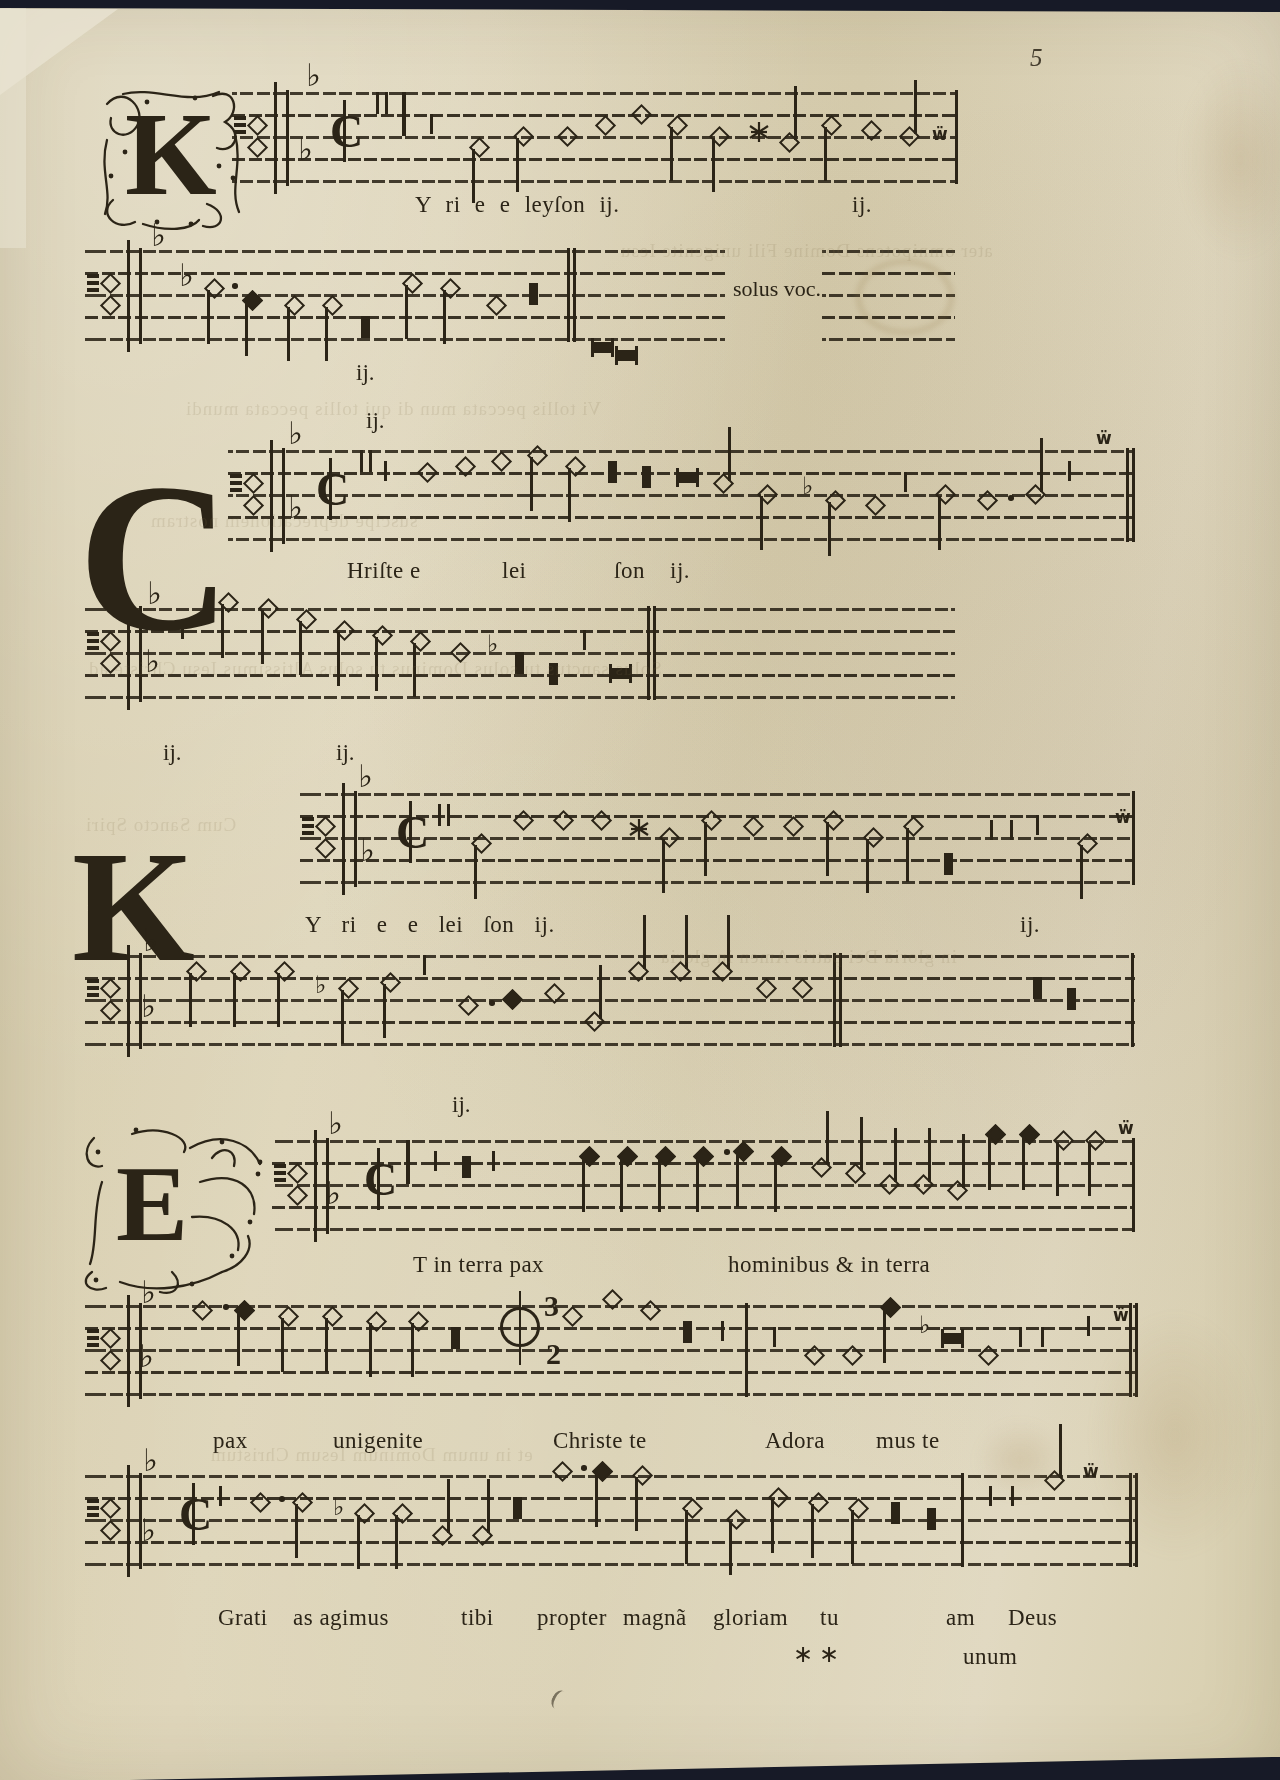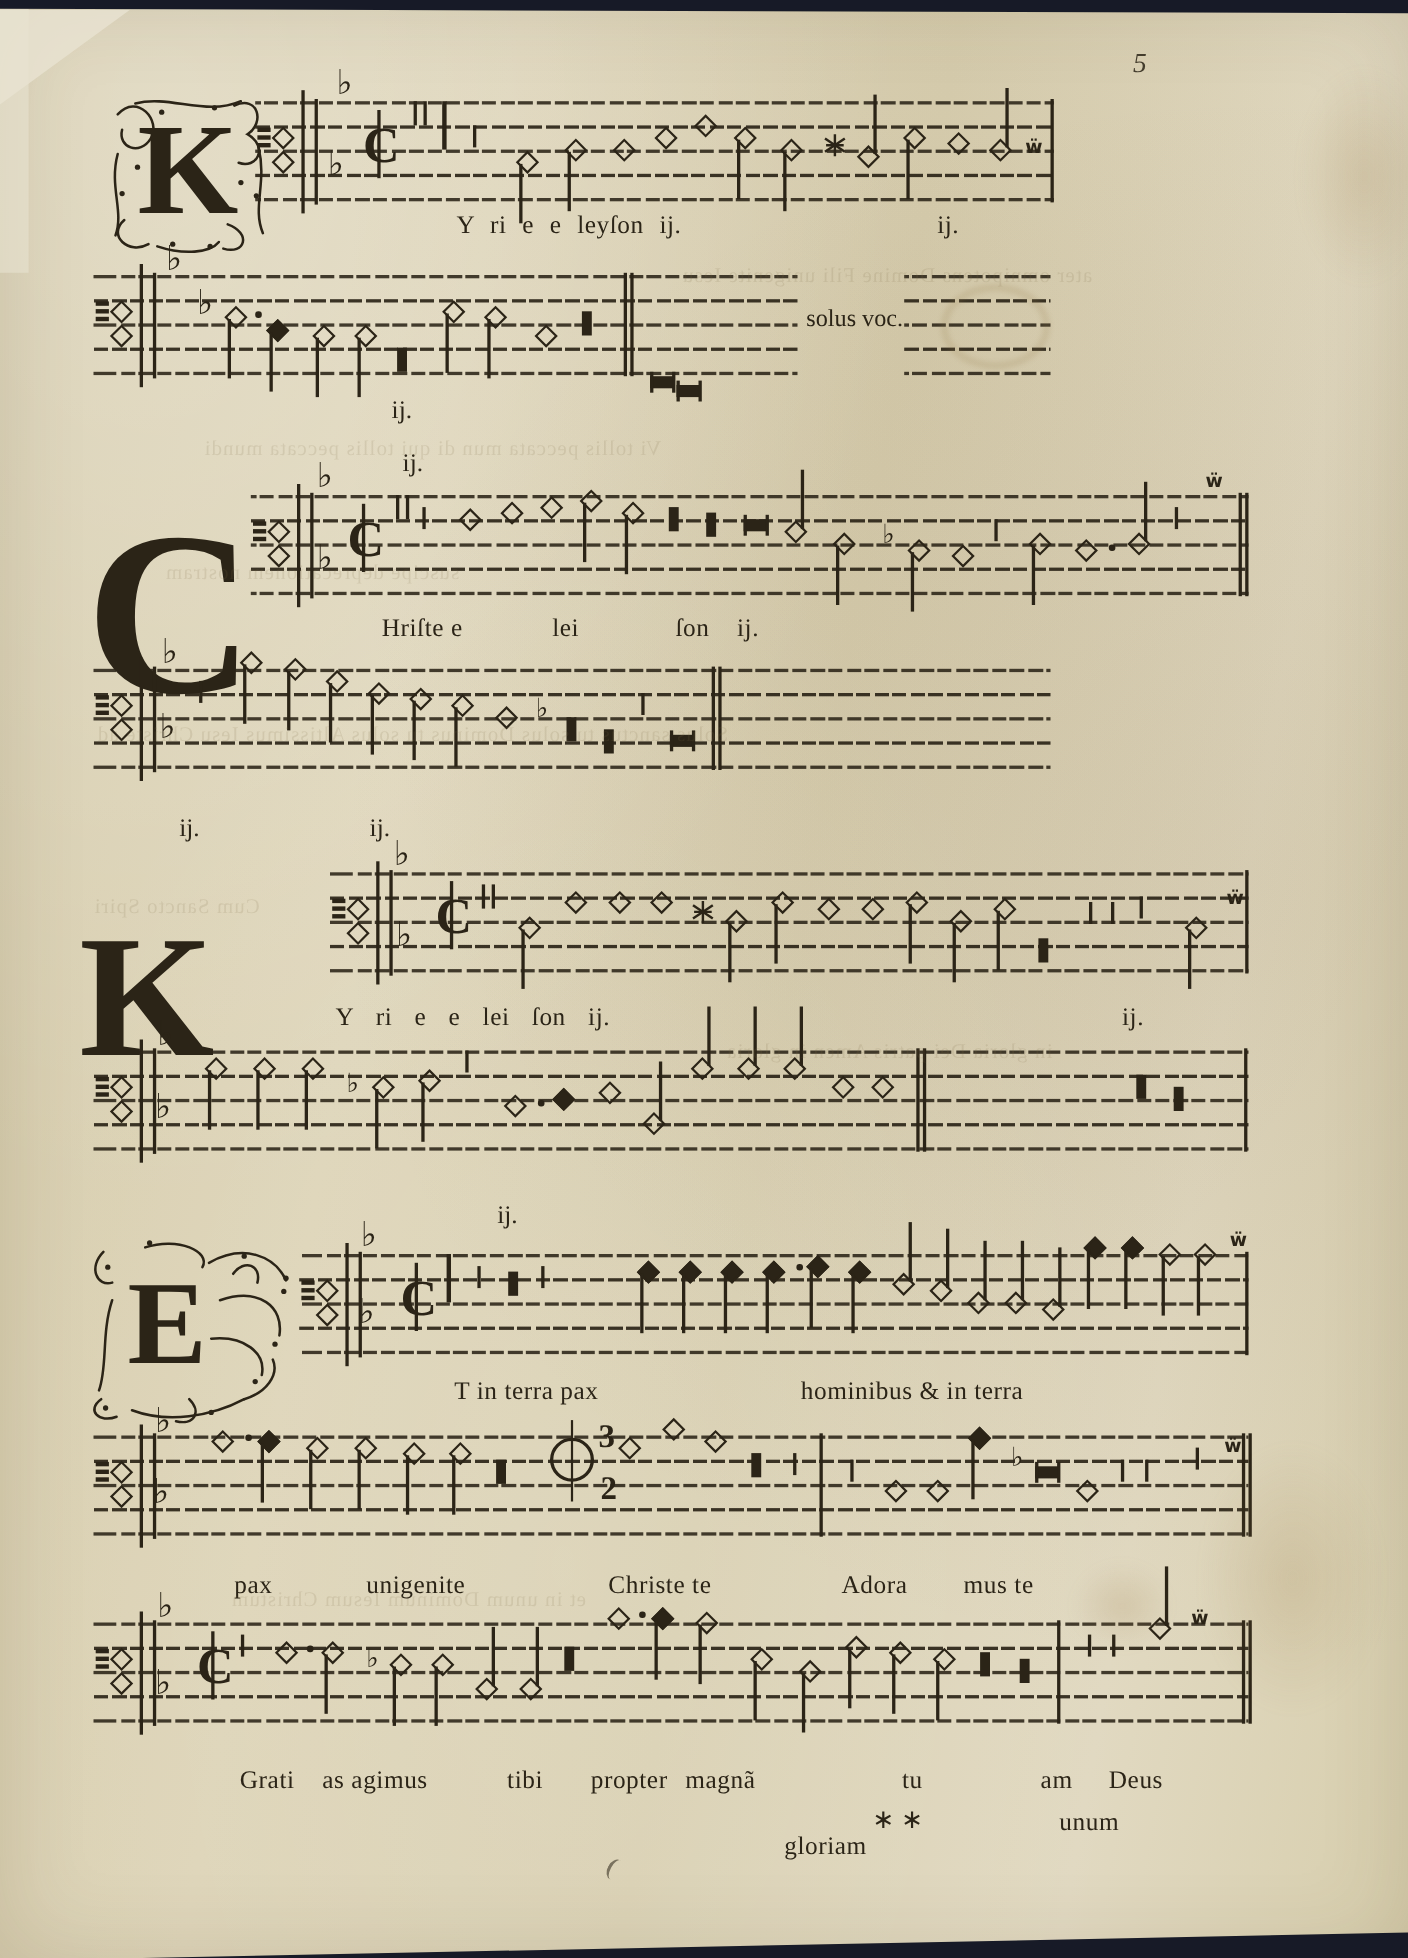--- a/index.html
+++ b/index.html
@@ -623,21 +623,21 @@
           <div class="gfill" style="left: 974.4px; top: -51px; width: 2.8px; height: 54px;"></div>
           <div class="custos" style="left: 998px; top: -12px;">ẅ</div>
           <div class="gfill" style="left: 1044px; top: -2px; width: 3px; height: 94px;"></div>
           <div class="gfill" style="left: 1050px; top: -2px; width: 3px; height: 94px;"></div>
         </div>
         <div class="txt lyric" style="left: 218px; top: 1605px;">Grati</div>
         <div class="txt lyric" style="left: 293px; top: 1605px;">as agimus</div>
         <div class="txt lyric" style="left: 461px; top: 1605px;">tibi</div>
         <div class="txt lyric" style="left: 537px; top: 1605px;">propter</div>
         <div class="txt lyric" style="left: 623px; top: 1605px;">magnã</div>
-        <div class="txt lyric" style="left: 713px; top: 1665px;">gloriam</div>
+        <div class="txt lyric" style="left: 713px; top: 1605px;">gloriam</div>
         <div class="txt lyric" style="left: 820px; top: 1605px;">tu</div>
         <div class="txt lyric" style="left: 946px; top: 1605px;">am</div>
         <div class="txt lyric" style="left: 1008px; top: 1605px;">Deus</div>
         <div class="txt stars" style="left: 793px; top: 1640px;">∗∗</div>
         <div class="txt lyric" style="left: 963px; top: 1644px;">unum</div>
       </div>
       <div class="ghost" style="left: 620px; top: 240px;">ater omnipotens Domine Fili unigenite Iesu</div>
       <div class="ghost" style="left: 185px; top: 398px;">Vi tollis peccata mun di qui tollis peccata mundi</div>
       <div class="ghost" style="left: 150px; top: 510px;">suscipe deprecationem nostram</div>
       <div class="ghost" style="left: 88px; top: 658px;">Solus sanctus tu solus Dominus tu solus Altissimus Iesu Christe ad</div>

